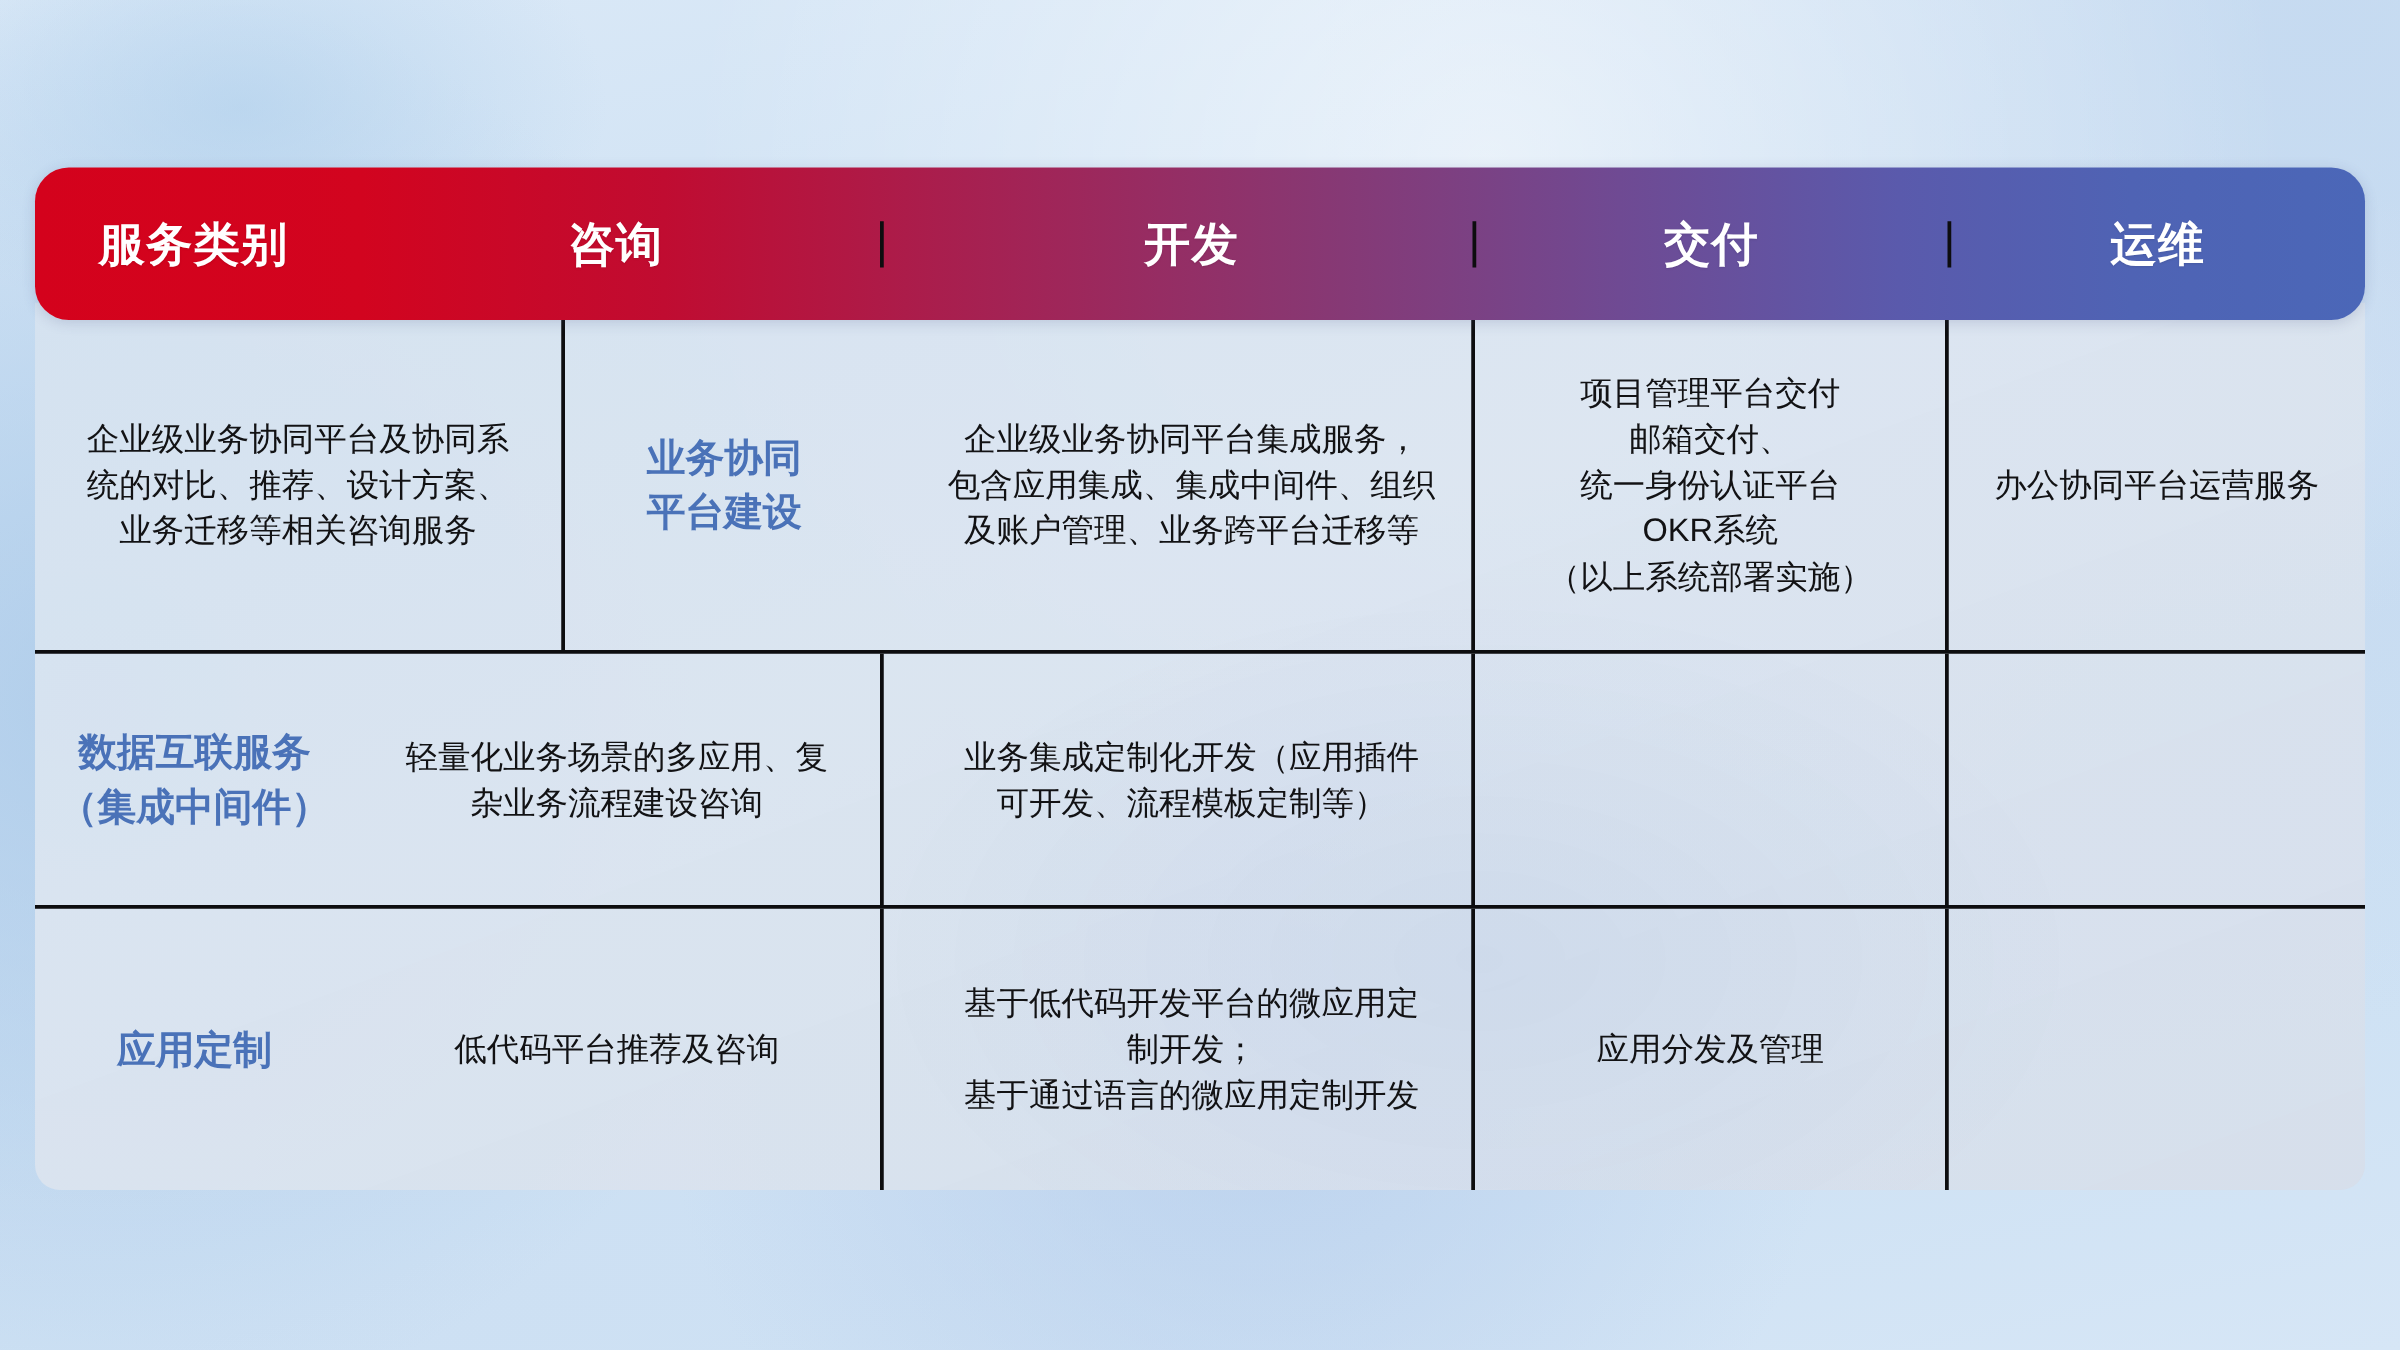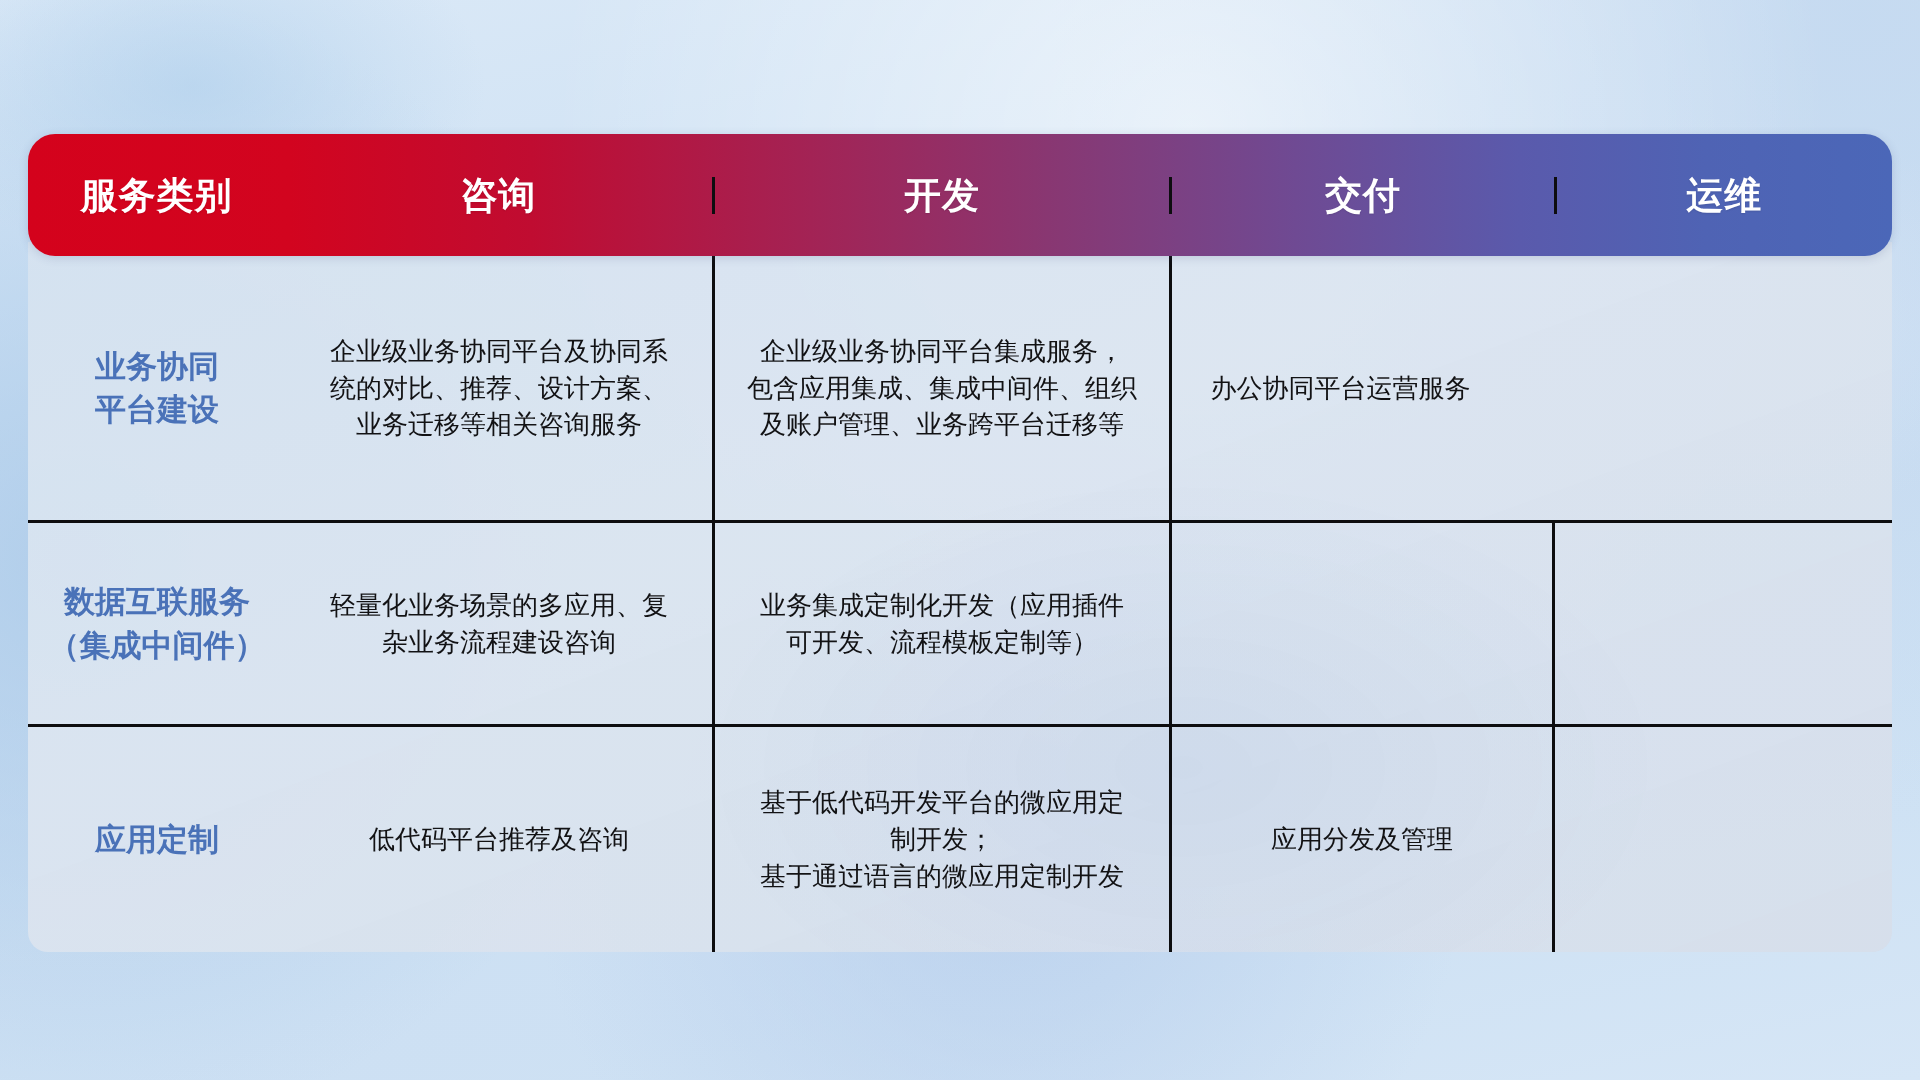--- a/index.html
+++ b/index.html
@@ -109,21 +109,21 @@
   .td.label {
     color: #4a72b8;
     font-weight: bold;
     font-size: 31px;
     line-height: 1.40;
   }
 
   
   .c0 { width: 258px; }
   .c1 { width: 429px; }
-  .c2 { width: 457px; }
+  .c2 { width: 457px; margin-left: 22px; }
   .c3 { width: 383px; }
   .c4 { width: 337px; }
 
   
   .c1, .c2, .c3 { border-right: 3px solid #0d0d0f; }
 
   .r0 { height: 264px; }
   .r1 { height: 204px; }
   .r2 { height: 228px; }
 </style>
@@ -138,28 +138,33 @@
     <div class="th c0">服务类别</div>
     <div class="th c1">咨询</div>
     <div class="th c2">开发</div>
     <div class="th c3">交付</div>
     <div class="th c4">运维</div>
   </div>
 
   <div class="tbody">
 
     <div class="trow r0">
-      <div class="td label c0">业务协同
-平台建设</div>
       <div class="td c1">企业级业务协同平台及协同系
 统的对比、推荐、设计方案、
 业务迁移等相关咨询服务</div>
+      <div class="td label c0">业务协同
+平台建设</div>
       <div class="td c2">企业级业务协同平台集成服务，
 包含应用集成、集成中间件、组织
 及账户管理、业务跨平台迁移等</div>
+      <div class="td c3">项目管理平台交付
+邮箱交付、
+统一身份认证平台
+OKR系统
+（以上系统部署实施）</div>
       <div class="td c4">办公协同平台运营服务</div>
     </div>
 
     <div class="trow r1">
       <div class="td label c0">数据互联服务
 （集成中间件）</div>
       <div class="td c1">轻量化业务场景的多应用、复
 杂业务流程建设咨询</div>
       <div class="td c2">业务集成定制化开发（应用插件
 可开发、流程模板定制等）</div>

